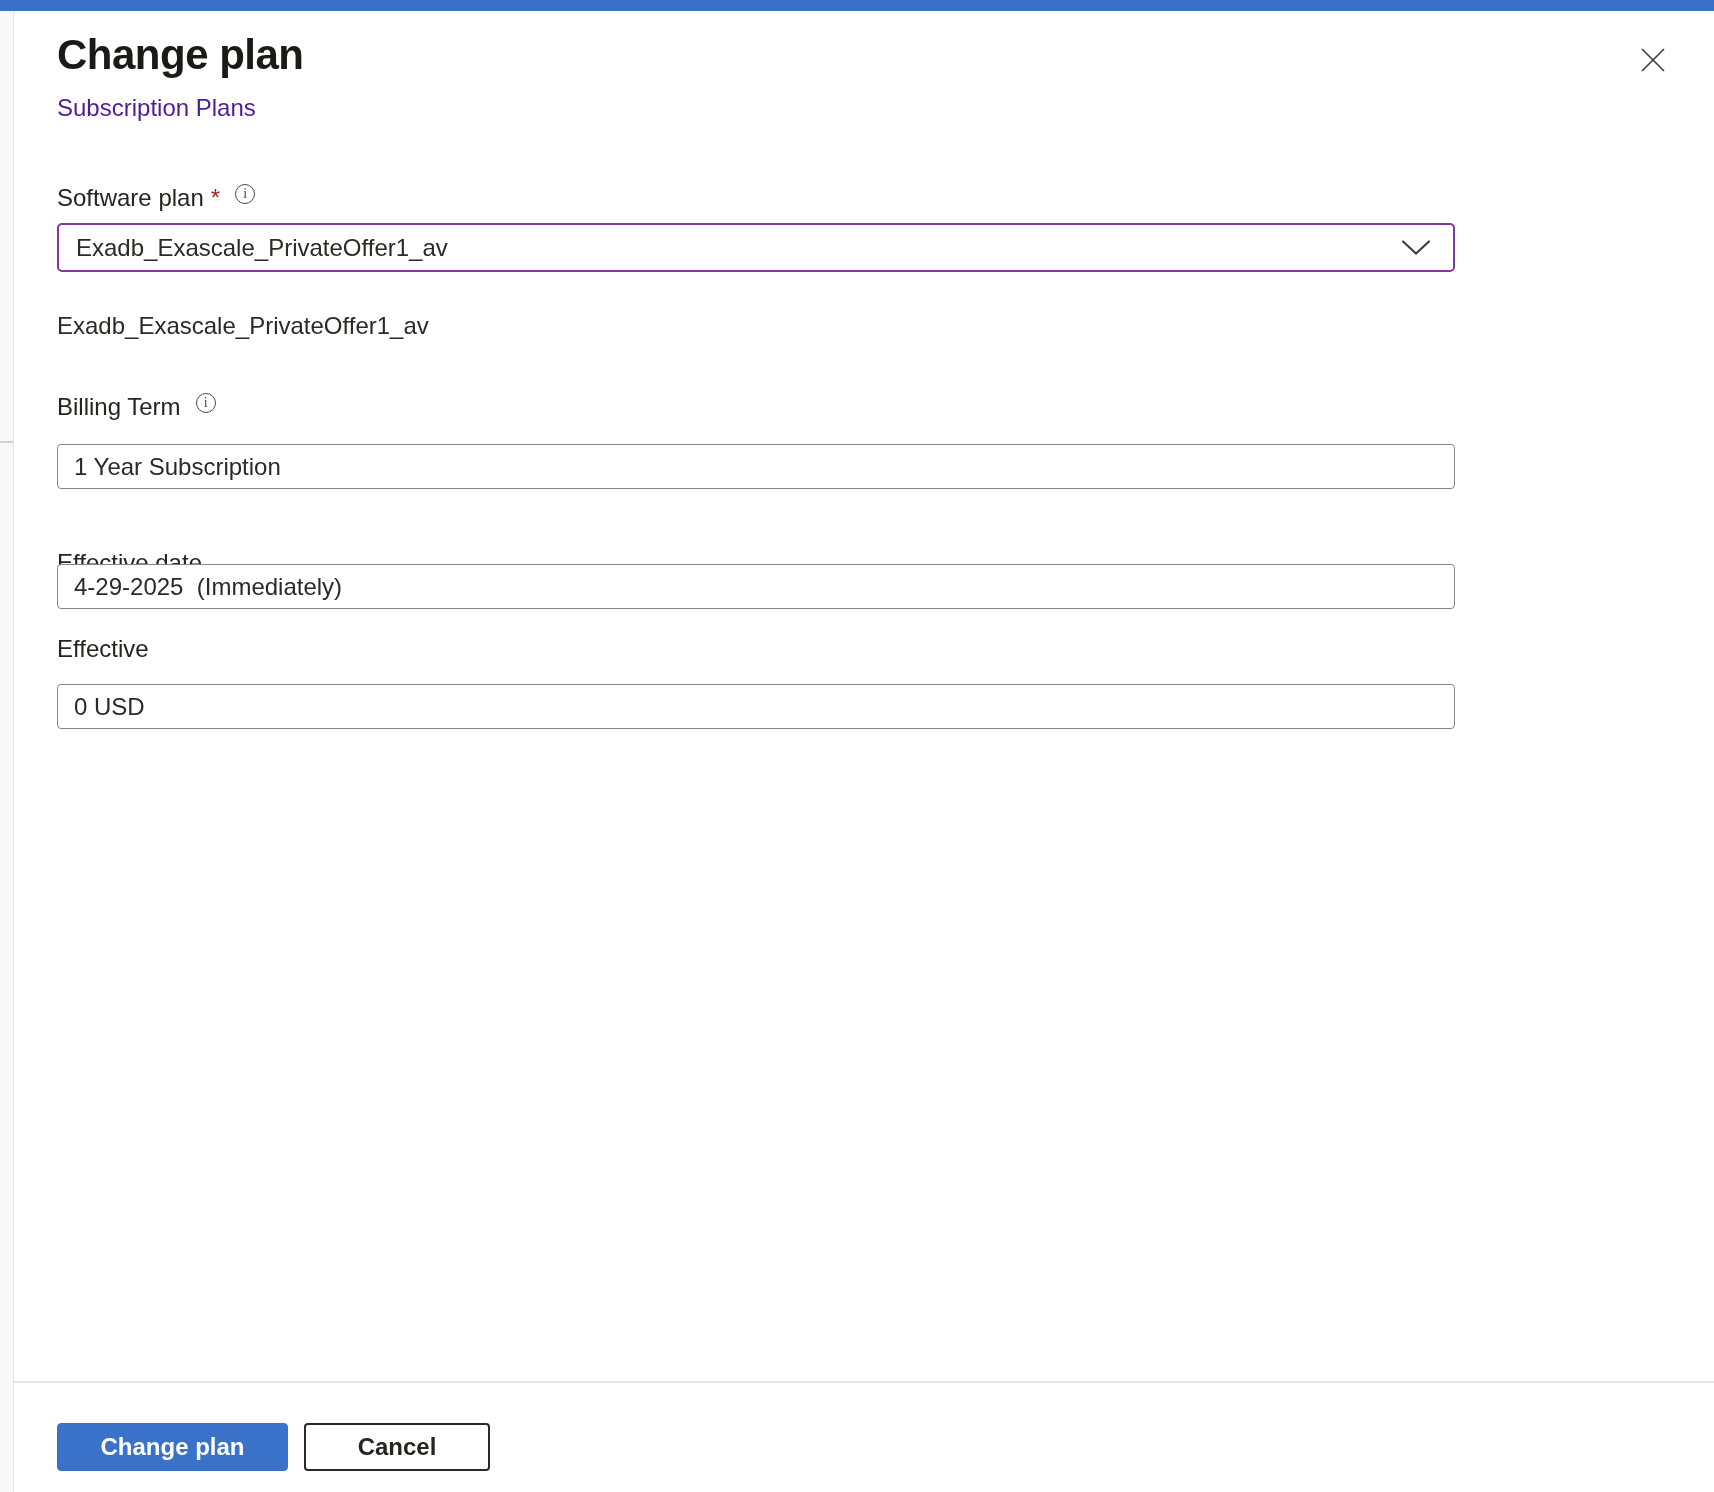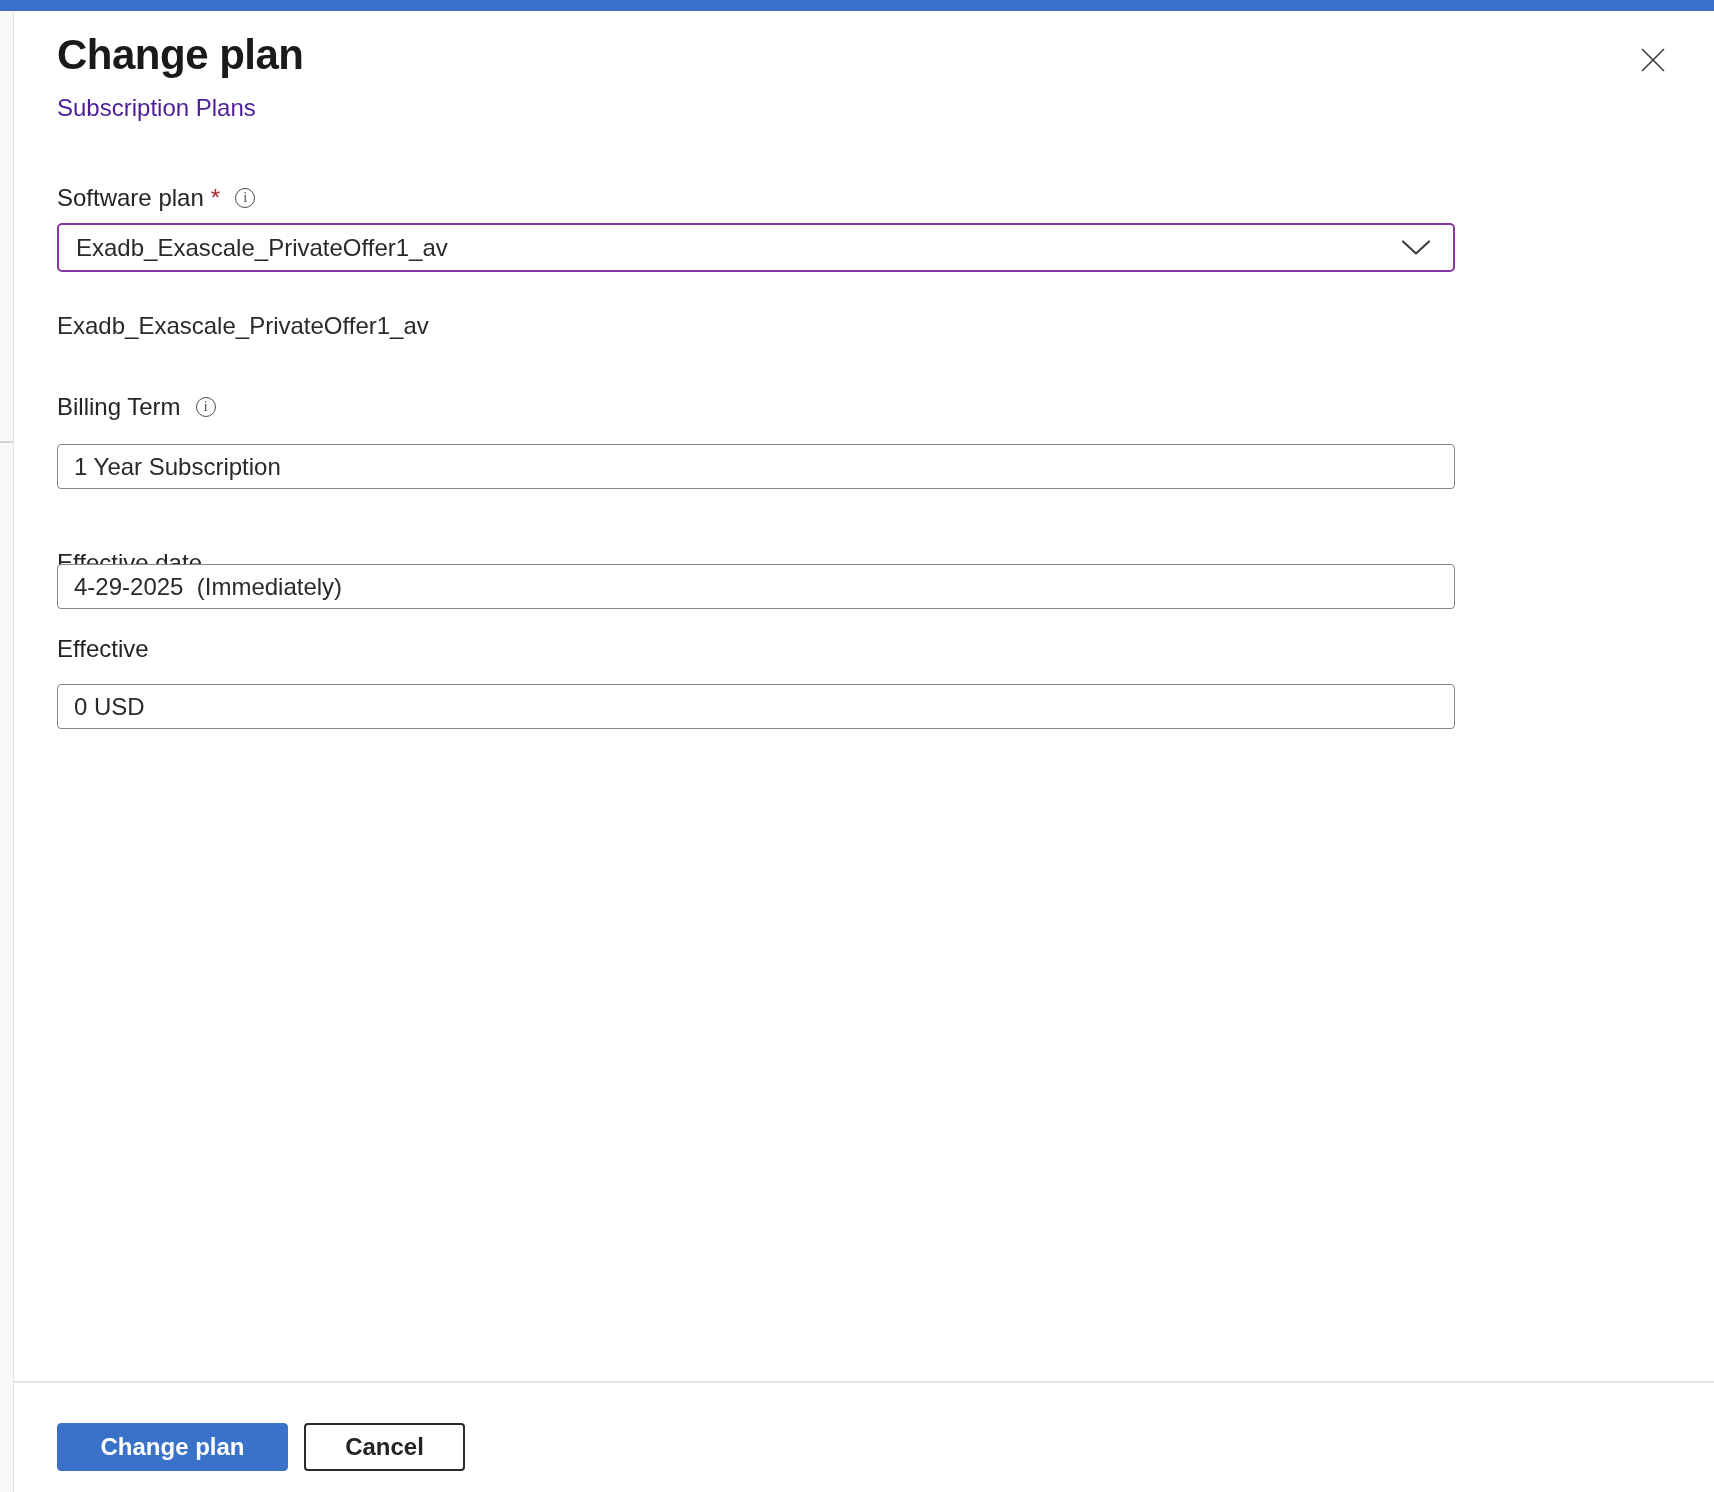--- a/index.html
+++ b/index.html
@@ -86,21 +86,20 @@
     display: flex;
     align-items: center;
     justify-content: center;
   }
 
   
   .field-label-row {
     position: absolute;
     left: 43px;
     display: flex;
-    align-items: center;
     font-size: 24px;
     line-height: 28px;
     color: #252423;
   }
   .required-asterisk {
     color: #a4262c;
     margin-left: 7px;
     font-size: 24px;
   }
   .info-icon {
@@ -214,21 +213,21 @@
     align-items: center;
     justify-content: center;
   }
   .btn-primary {
     width: 231px;
     background: #3a72c9;
     border: 1px solid #3a72c9;
     color: #ffffff;
   }
   .btn-secondary {
-    width: 161px;
+    width: 186px;
     background: #ffffff;
     border: 2px solid #2b2a29;
     color: #252423;
   }
 </style>
 </head>
 <body>
 
 <div class="topbar"></div>
 

